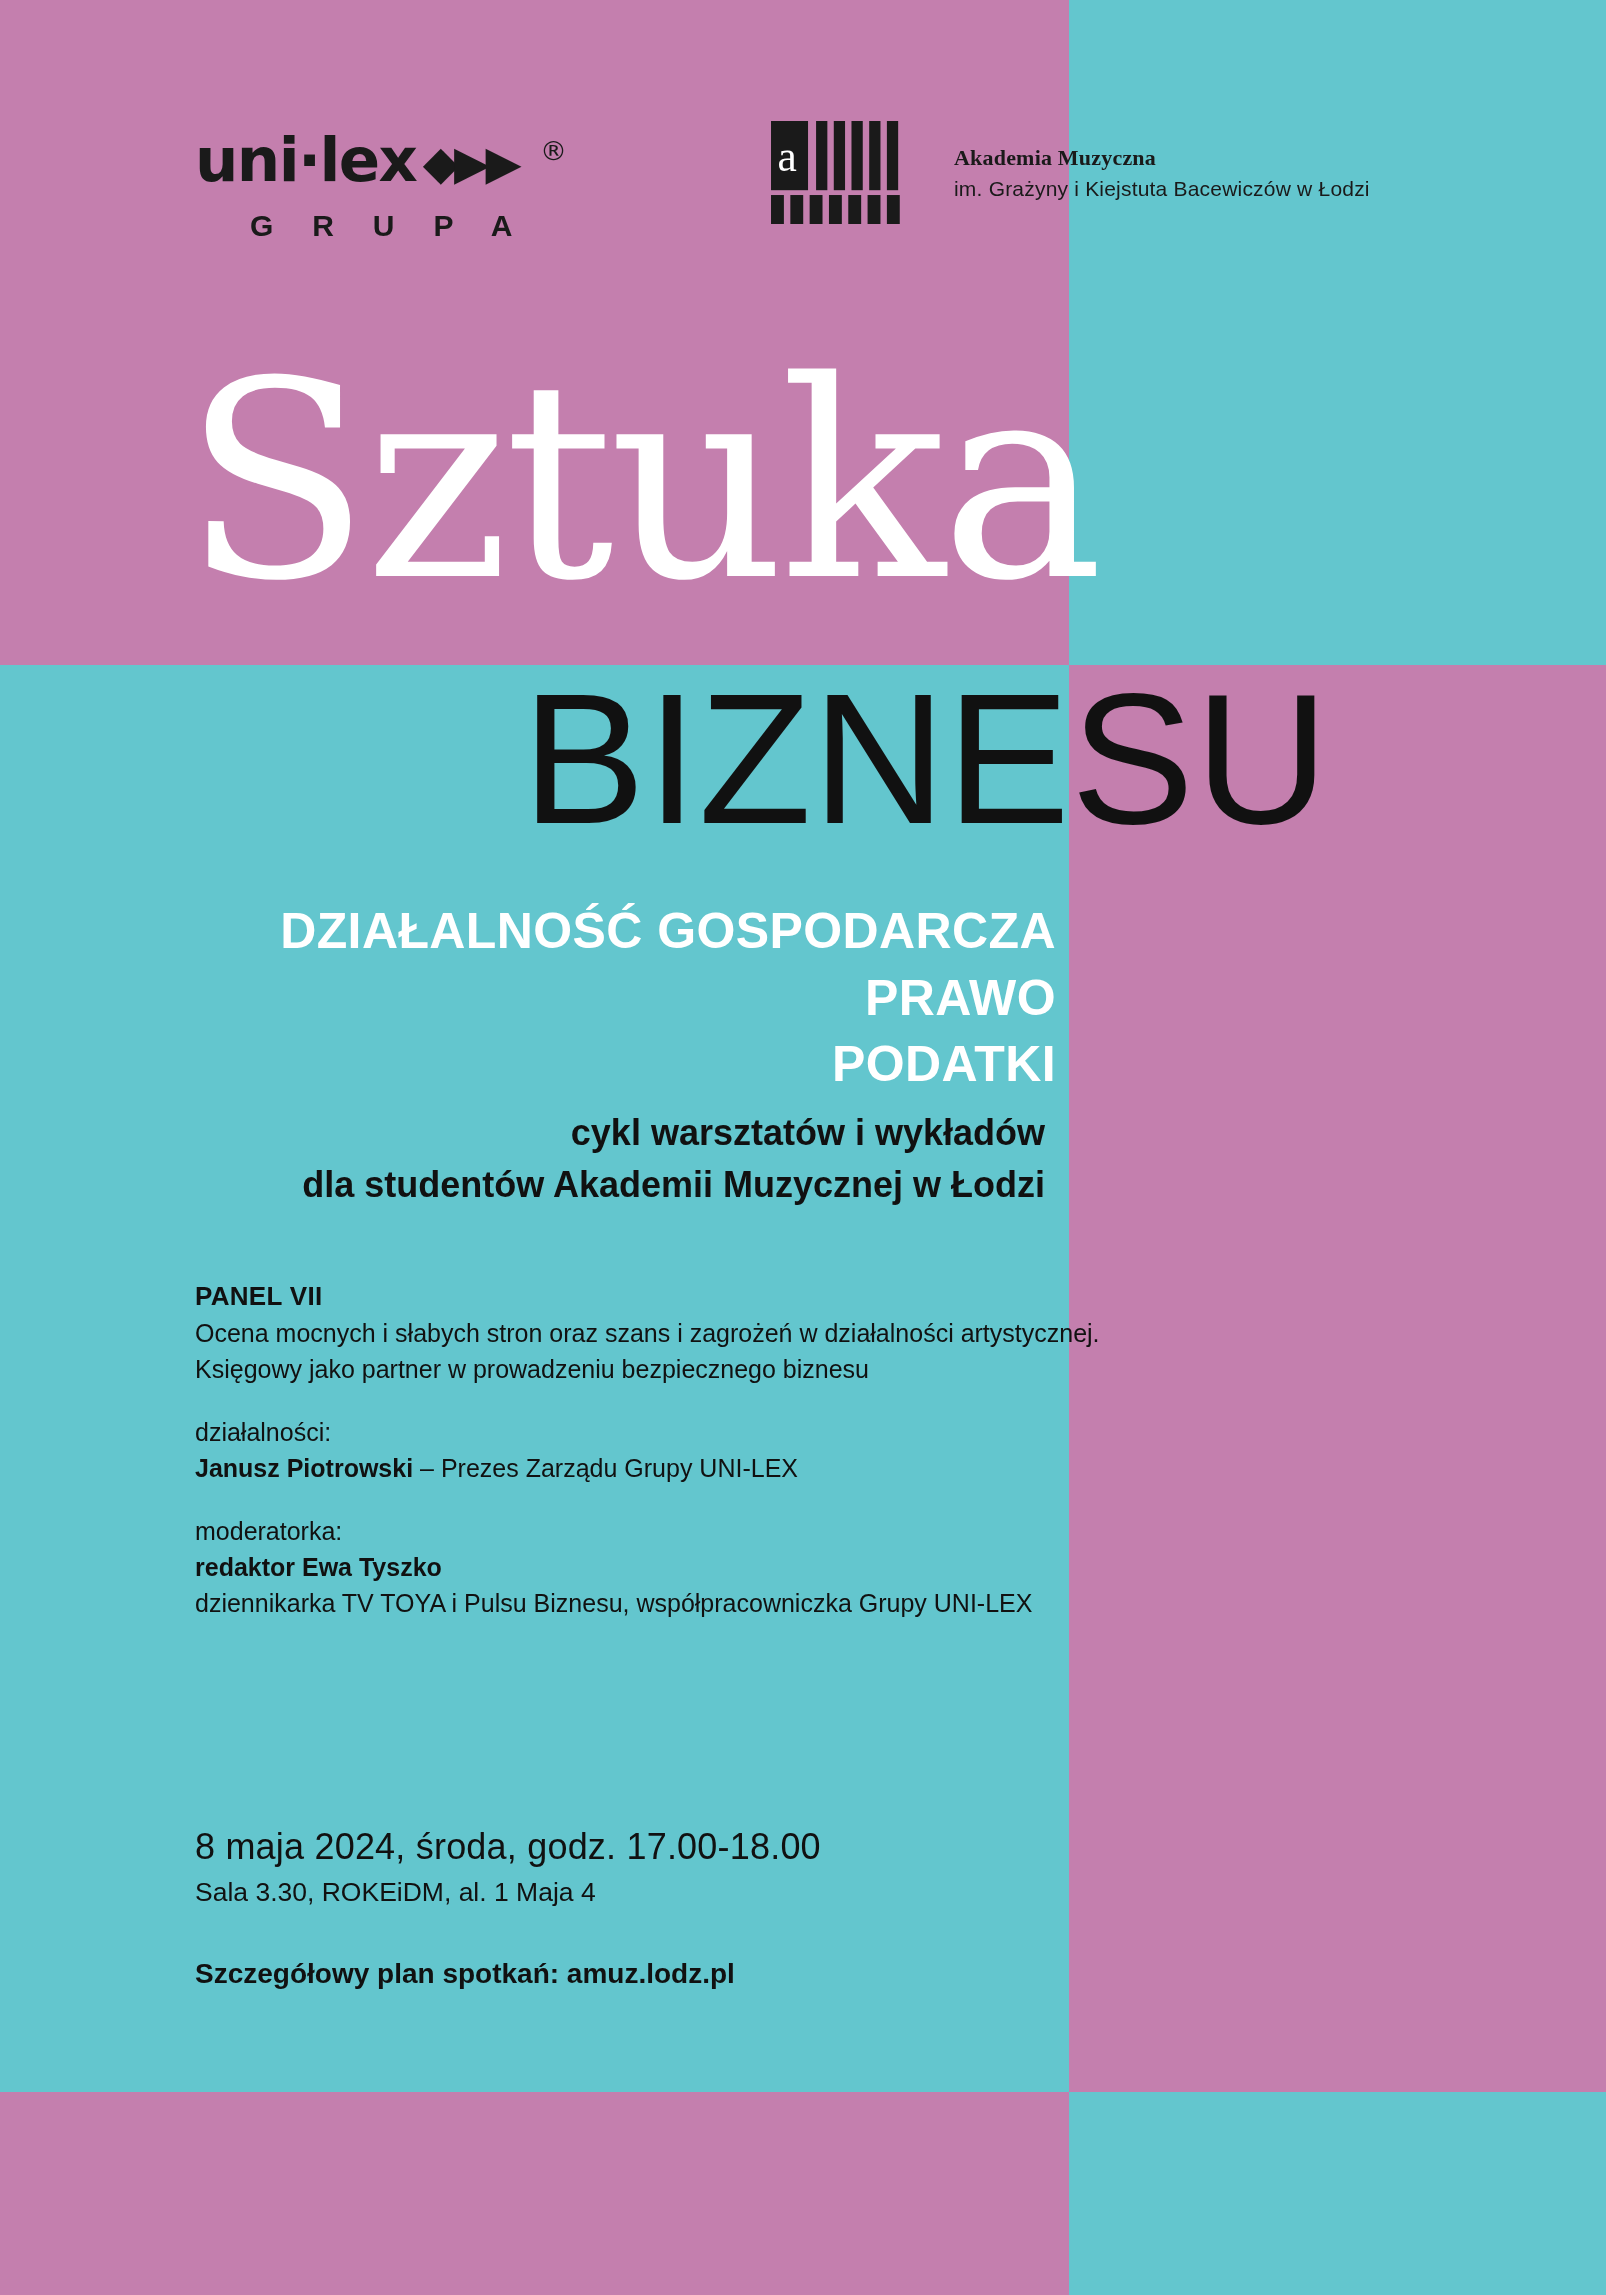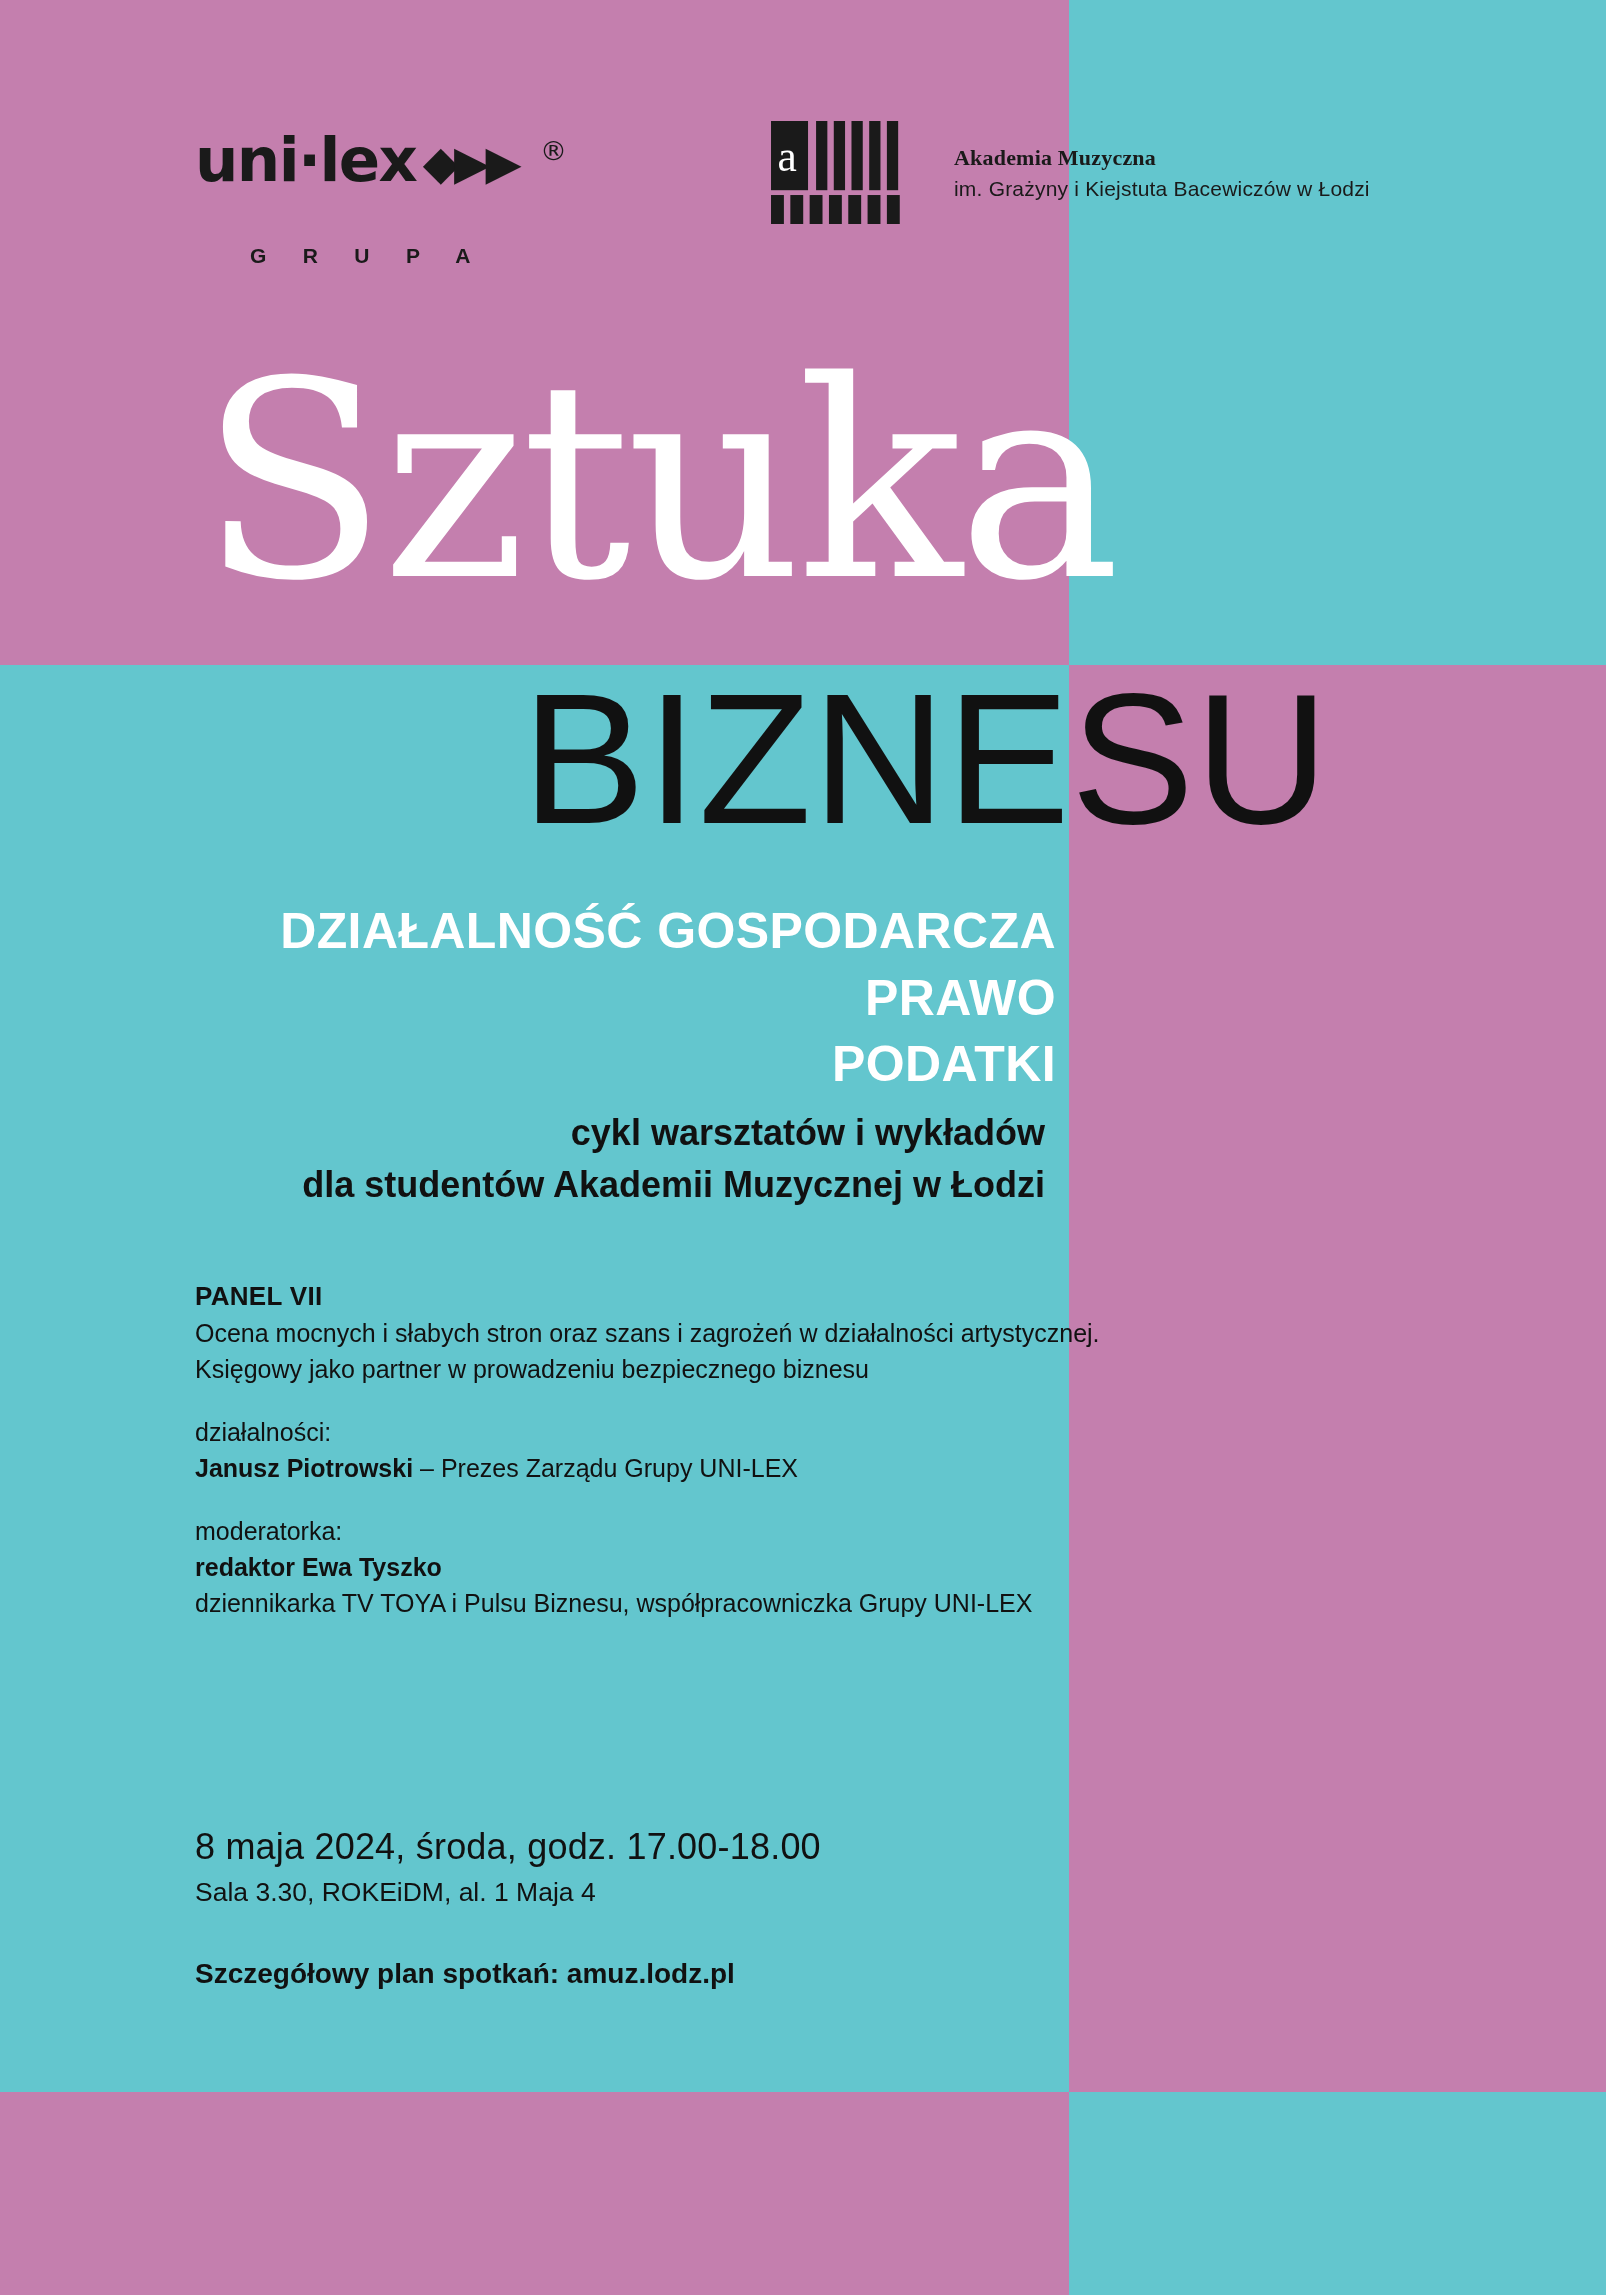--- a/index.html
+++ b/index.html
@@ -78,24 +78,23 @@
     font-size: 27px;
     font-family: "DejaVu Sans", sans-serif;
     color: #1a1a1a;
   }
   .unilex-grupa {
     position: absolute;
     left: 55px;
     top: 80px;
     font-family: "Liberation Sans", sans-serif;
     font-weight: 700;
-    font-size: 21px;
+    font-size: 30px;
     letter-spacing: 15.3px;
     color: #1a1a1a;
-    margin-top: 35px;
   }
 
   .logo-amuz {
     position: absolute;
     left: 771px;
     top: 121px;
     width: 603px;
     height: 112px;
   }
   .amuz-mark {
@@ -128,21 +127,20 @@
   .title-sztuka {
     position: absolute;
     left: 183px;
     top: 345px;
     font-family: "DejaVu Serif", serif;
     font-size: 273px;
     line-height: 1;
     color: #ffffff;
     letter-spacing: -4.8px;
     white-space: nowrap;
-    margin-left: 17px;
   }
   .title-biznesu {
     position: absolute;
     left: 522px;
     top: 667px;
     font-family: "Liberation Sans", sans-serif;
     font-weight: 400;
     font-size: 185px;
     line-height: 1;
     color: #111111;

